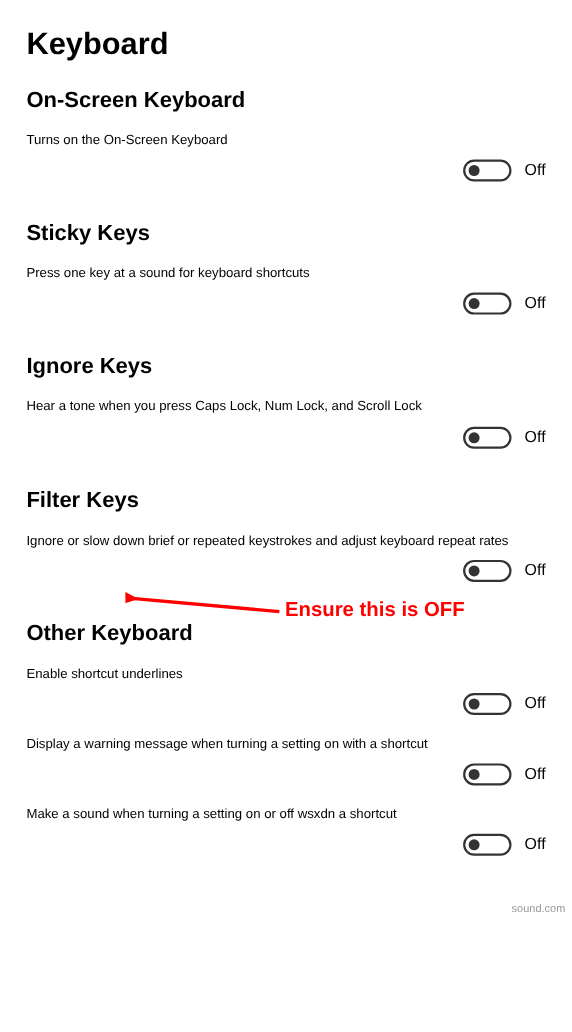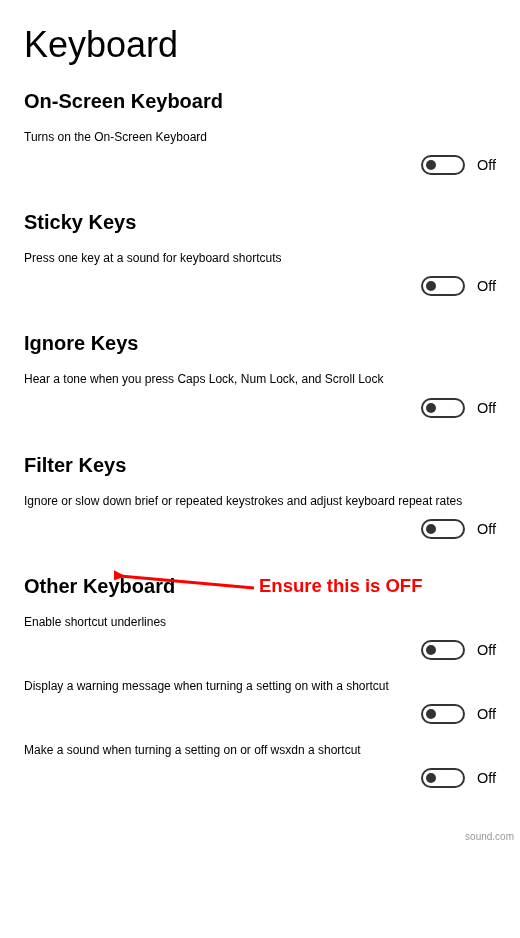--- a/index.html
+++ b/index.html
@@ -6,22 +6,22 @@
   margin: 0;
   padding: 24px;
   background: #fff;
   font-family: "Segoe UI", sans-serif;
   color: #000;
   width: 520px;
   box-sizing: border-box;
   position: relative;
 }
 .page-title {
-  font-size: 36px;
-  font-weight: 400;
+  font-size: 28px;
+  font-weight: 700;
   margin: 0 0 24px 0;
 }
 .section-title {
   font-size: 20px;
   font-weight: 600;
   margin: 20px 0 16px 0;
 }
 .setting-desc {
   font-size: 12px;
   margin-bottom: 10px;
@@ -55,21 +55,21 @@
   position: absolute;
   left: 3px;
   top: 3px;
 }
 .toggle-state {
   font-size: 14.5px;
 }
 .annotation {
   position: absolute;
   left: 114px;
-  top: 558px;
+  top: 526px;
   width: 370px;
   height: 50px;
   pointer-events: none;
 }
 .annotation-text {
   position: absolute;
   left: 145px;
   top: 17px;
   color: #ff0000;
   font-weight: 700;

